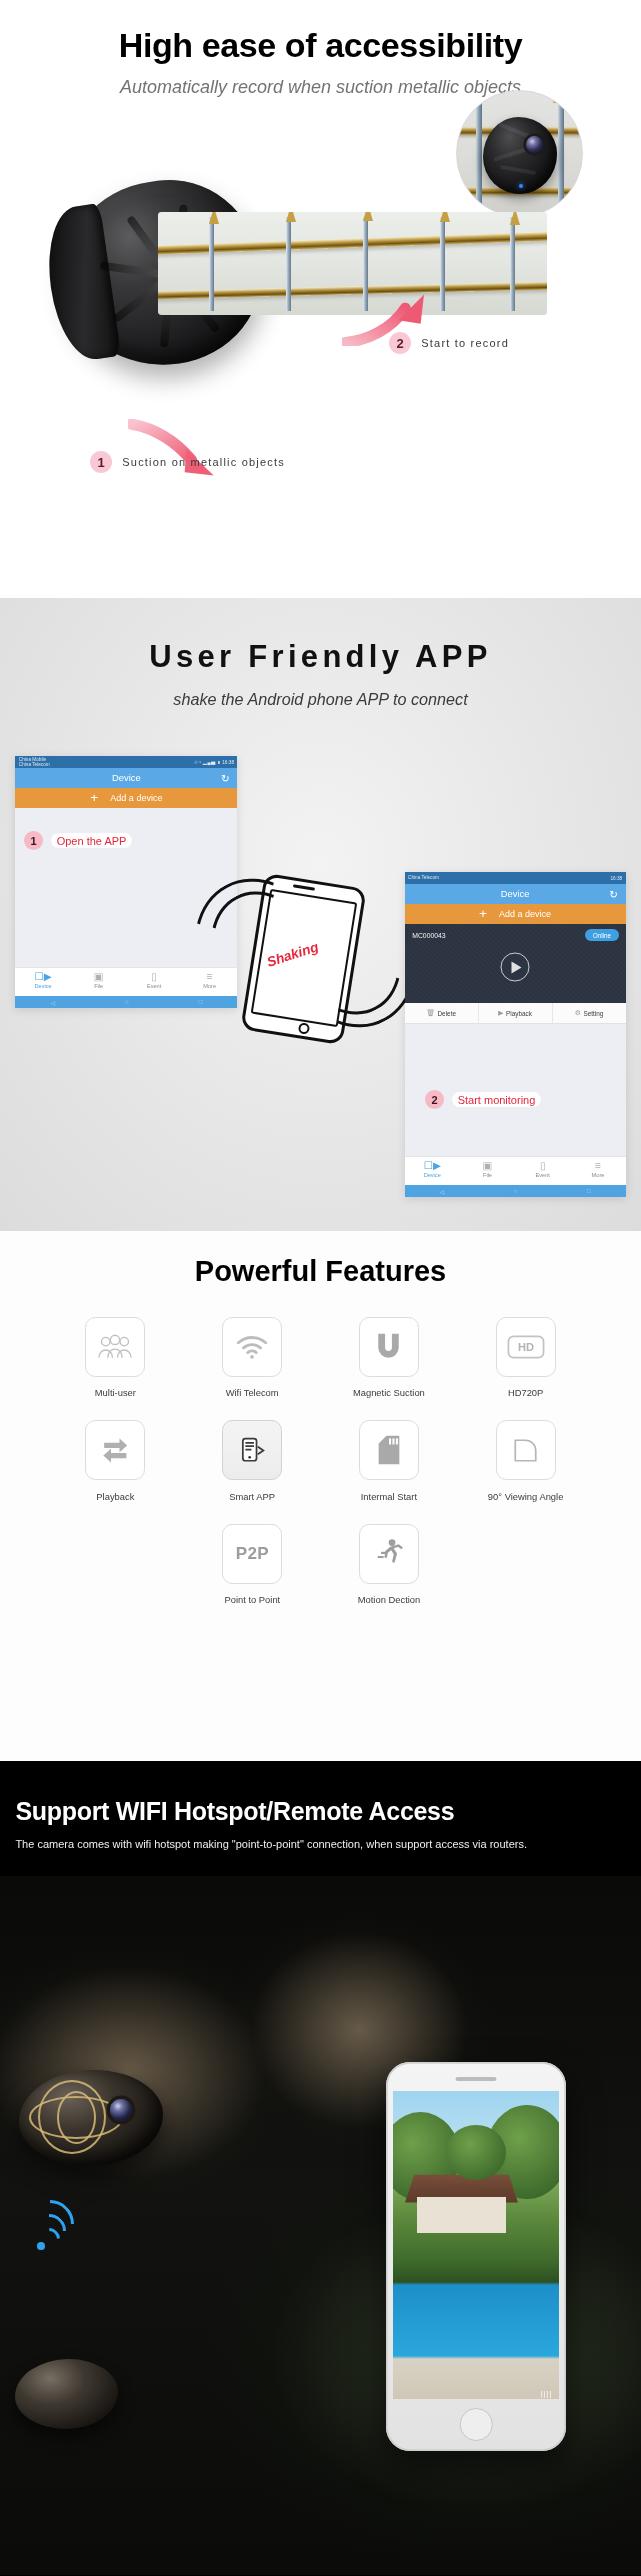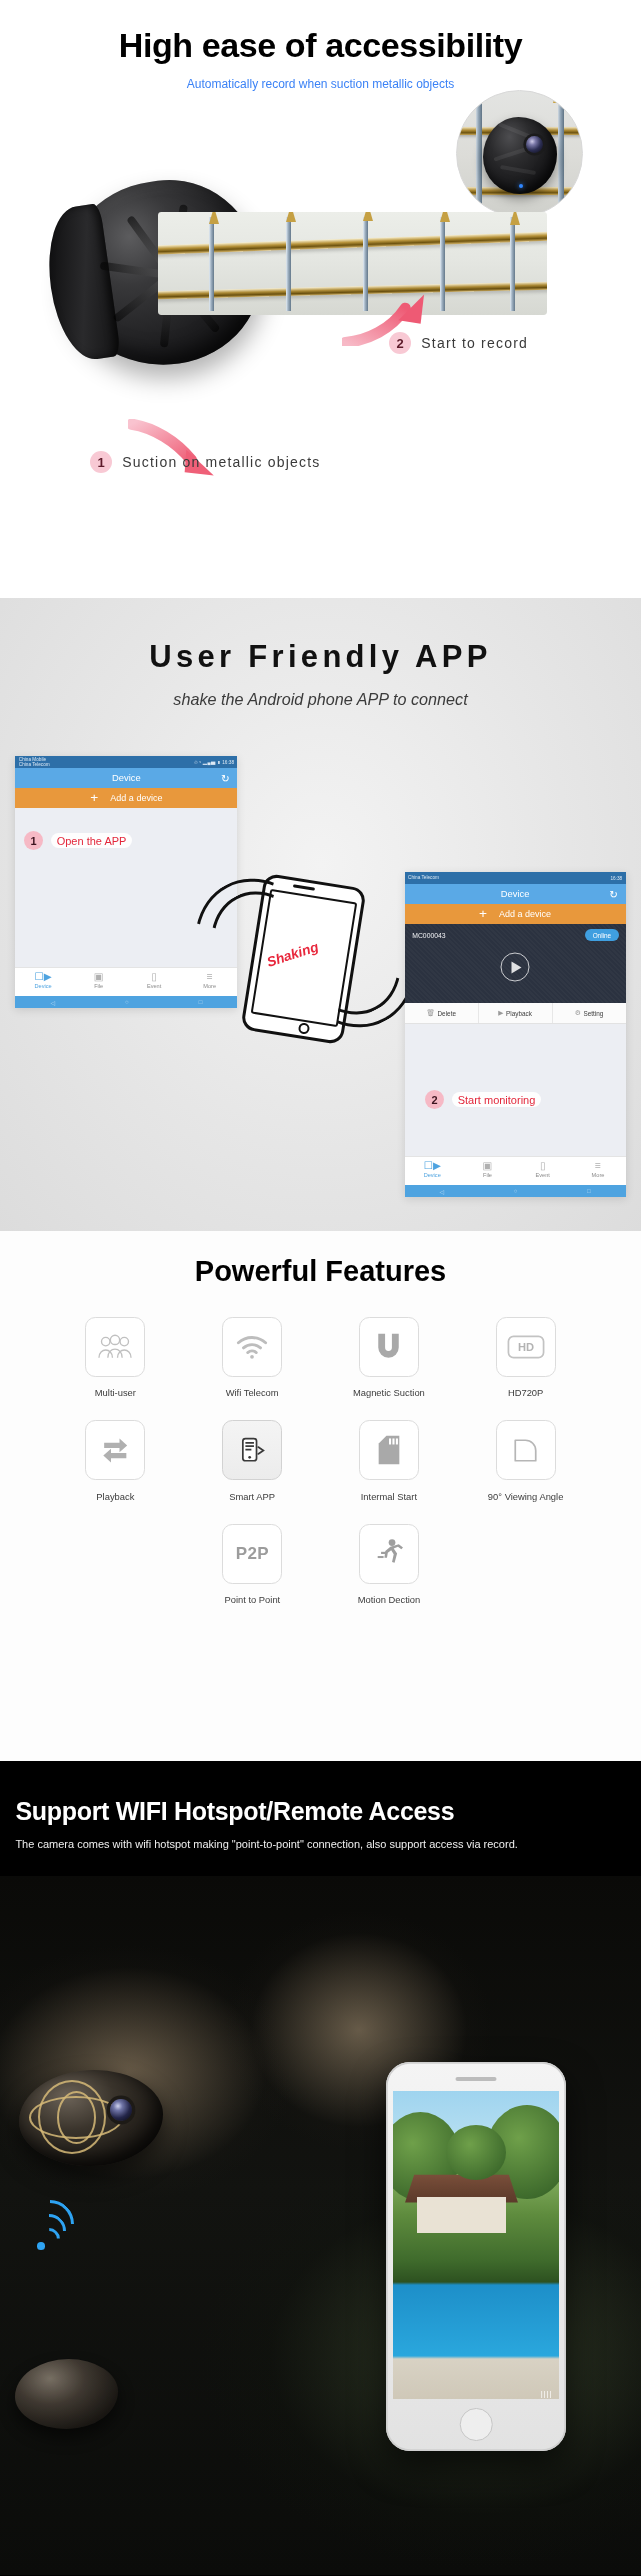--- a/index.html
+++ b/index.html
@@ -12,21 +12,21 @@
   }
   .page { width: 641px; position: relative; overflow: hidden; }
 
   
   .sec-access { position: relative; width: 641px; height: 598px; background: #fff; overflow: hidden; }
   .sec-access .title {
     text-align: center; font-size: 34px; font-weight: 700;
     letter-spacing: -0.4px; padding-top: 26px; color: #000;
   }
   .sec-access .subtitle {
-    text-align: center; font-size: 12px; color: #3b82f6; padding-top: 12px; font-weight: 400;
+    text-align: center; font-size: 18px; color: #737373; padding-top: 12px; font-weight: 400; font-style: italic;
   }
   
   .cam-big {
     position: absolute; left: 64px; top: 181px; width: 197px; height: 184px;
     transform: rotate(-8deg);
   }
   .cam-body {
     position: absolute; inset: 0;
     background: radial-gradient(ellipse at 36% 28%, #5c5c5e 0%, #38383a 26%, #1d1d1f 62%, #09090a 100%);
     border-radius: 50% 46% 48% 52% / 50% 52% 48% 50%;
@@ -114,21 +114,21 @@
   .arrow { position: absolute; }
   .arrow svg { display: block; }
 
   
   .step { position: absolute; display: flex; align-items: center; gap: 10.3px; }
   .step-num {
     width: 22px; height: 22px; border-radius: 50%; background: #f8c9d4;
     color: #5d1b2a; font-weight: 700; font-size: 13px;
     display: flex; align-items: center; justify-content: center; flex: 0 0 auto;
   }
-  .step-txt { font-size: 14px; color: #3a3a3a; letter-spacing: 1.2px; white-space: nowrap; }
+  .step-txt { font-size: 11px; color: #3a3a3a; letter-spacing: 1.2px; white-space: nowrap; }
 
   
   .sec-app { position: relative; width: 641px; height: 633px;
     background: radial-gradient(ellipse at 50% 42%, #f3f3f3 0%, #e6e6e6 55%, #dcdcdc 100%); overflow: hidden; }
   .sec-app .title {
     text-align:center; font-size: 31px; font-weight: 700; letter-spacing: 4.3px;
     padding-top: 41px; color:#111;
   }
   .sec-app .subtitle { text-align:center; font-size: 16.2px; color: #3b3b3b; padding-top: 15.4px; font-style: italic; }
 
@@ -645,21 +645,21 @@
         </div>
         <div class="feat-cell"></div>
       </div>
 
     </div>
   </section>
 
   <section class="sec-wifi">
     <div class="wf-hero"></div>
     <h2 class="wf-title">Support WIFI Hotspot/Remote Access</h2>
-    <p class="wf-sub">The camera comes with wifi hotspot making "point-to-point" connection, also support access via record.</p>
+    <p class="wf-sub">The camera comes with wifi hotspot making "point-to-point" connection, when support access via routers.</p>
 
     <div class="gold-cam">
       <div class="rib" style="left:19px; top:10.3px; width:68px; height:74px;"></div>
       <div class="rib" style="left:38px; top:20.5px; width:39px; height:53px;"></div>
       <div class="rib" style="left:10.3px; top:26px; width:94px; height:43px;"></div>
       <div class="lens3"></div>
     </div>
 
     <div class="wifi-sig">
       <b></b>

